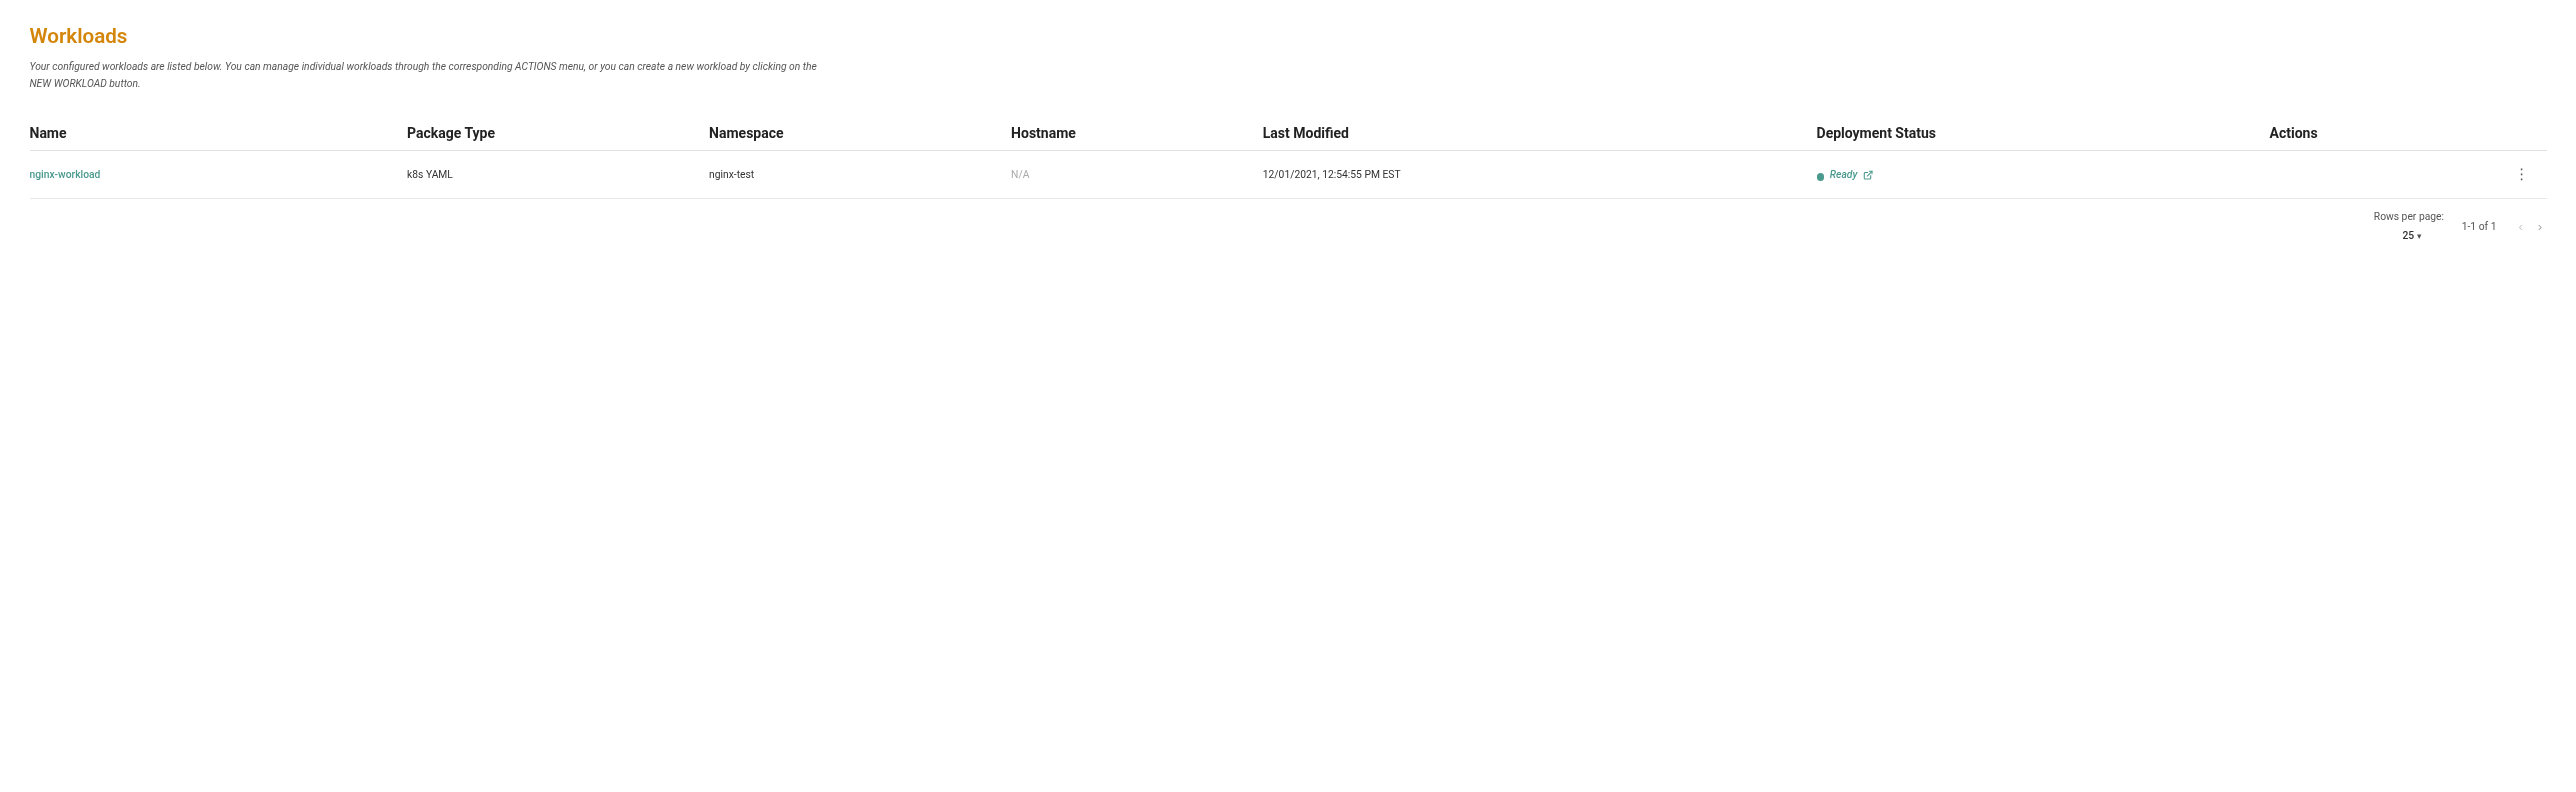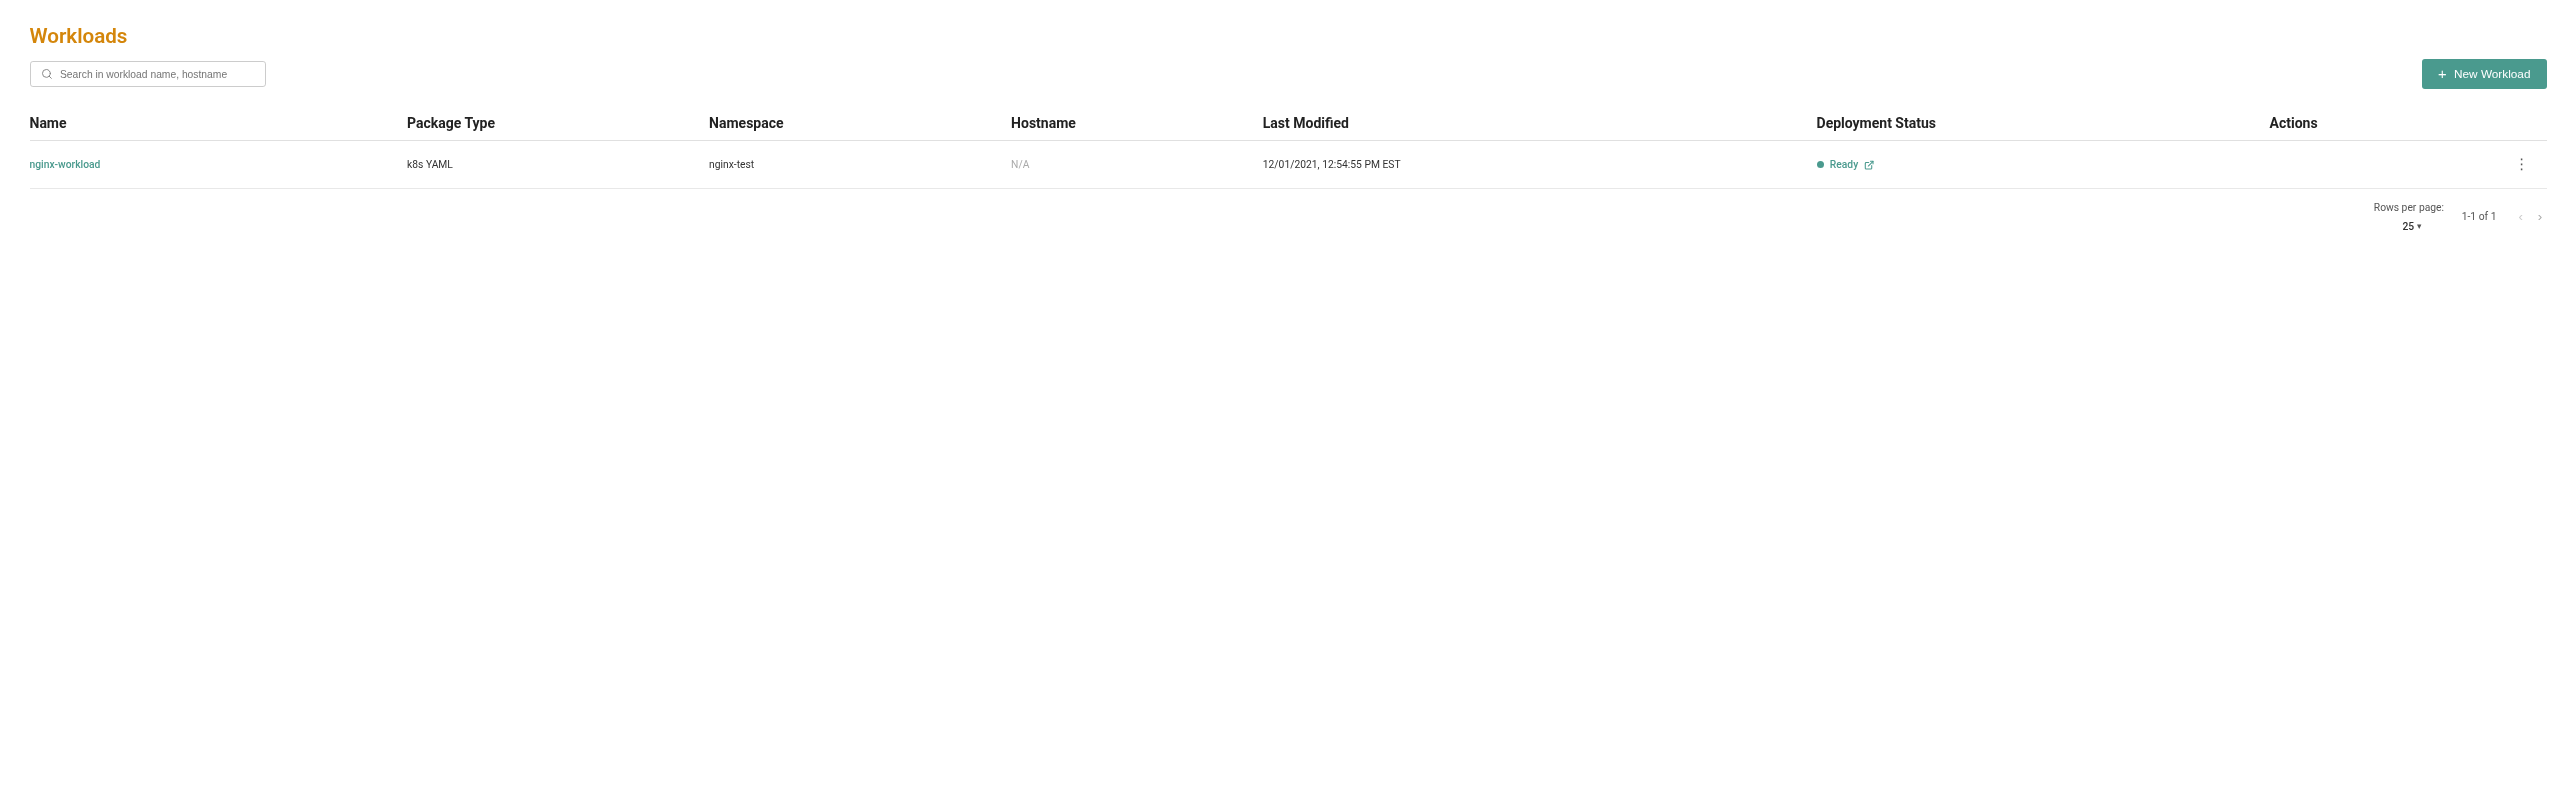--- a/index.html
+++ b/index.html
@@ -129,22 +129,23 @@
       text-decoration: none;
       font-weight: 500;
     }
 
     .hostname-na {
       color: #aaa;
     }
 
     .status-cell {
       display: flex;
-      align-items: center;
+      align-items: flex-end;
       gap: 5.9px;
+      font-style: italic;
     }
 
     .status-dot {
       width: 7.4px;
       height: 7.4px;
       border-radius: 50%;
       background-color: #4a9a8e;
       flex-shrink: 0;
     }
 
@@ -241,37 +242,22 @@
       cursor: not-allowed;
     }
   </style>
 </head>
 <body>
 
 <div class="page-container">
 
   <h1 class="page-title">Workloads</h1>
 
-
-  <div class="toolbar">
-
-    <div class="search-container">
-      <svg class="search-icon-svg" viewBox="0 0 24 24" fill="none" stroke="currentColor" stroke-width="2" stroke-linecap="round" stroke-linejoin="round">
-        <circle cx="11" cy="11" r="8"></circle>
-        <line x1="21" y1="21" x2="16.65" y2="16.65"></line>
-      </svg>
-      <input class="search-input" type="text" placeholder="Search in workload name, hostname" style="">
-    </div>
-
-    <button class="new-workload-btn">
-      <span class="plus-icon">+</span>
-      <span>New Workload</span>
-    </button>
-
-  </div>
+  <p class="page-description">Your configured workloads are listed below. You can manage individual workloads through the corresponding ACTIONS menu, or you can create a new workload by clicking on the NEW WORKLOAD button.</p>
+
 
   <div class="table-container">
     <table>
       <thead>
         <tr>
           <th class="col-name">Name</th>
           <th class="col-package">Package Type</th>
           <th class="col-namespace">Namespace</th>
           <th class="col-hostname">Hostname</th>
           <th class="col-modified">Last Modified</th>

